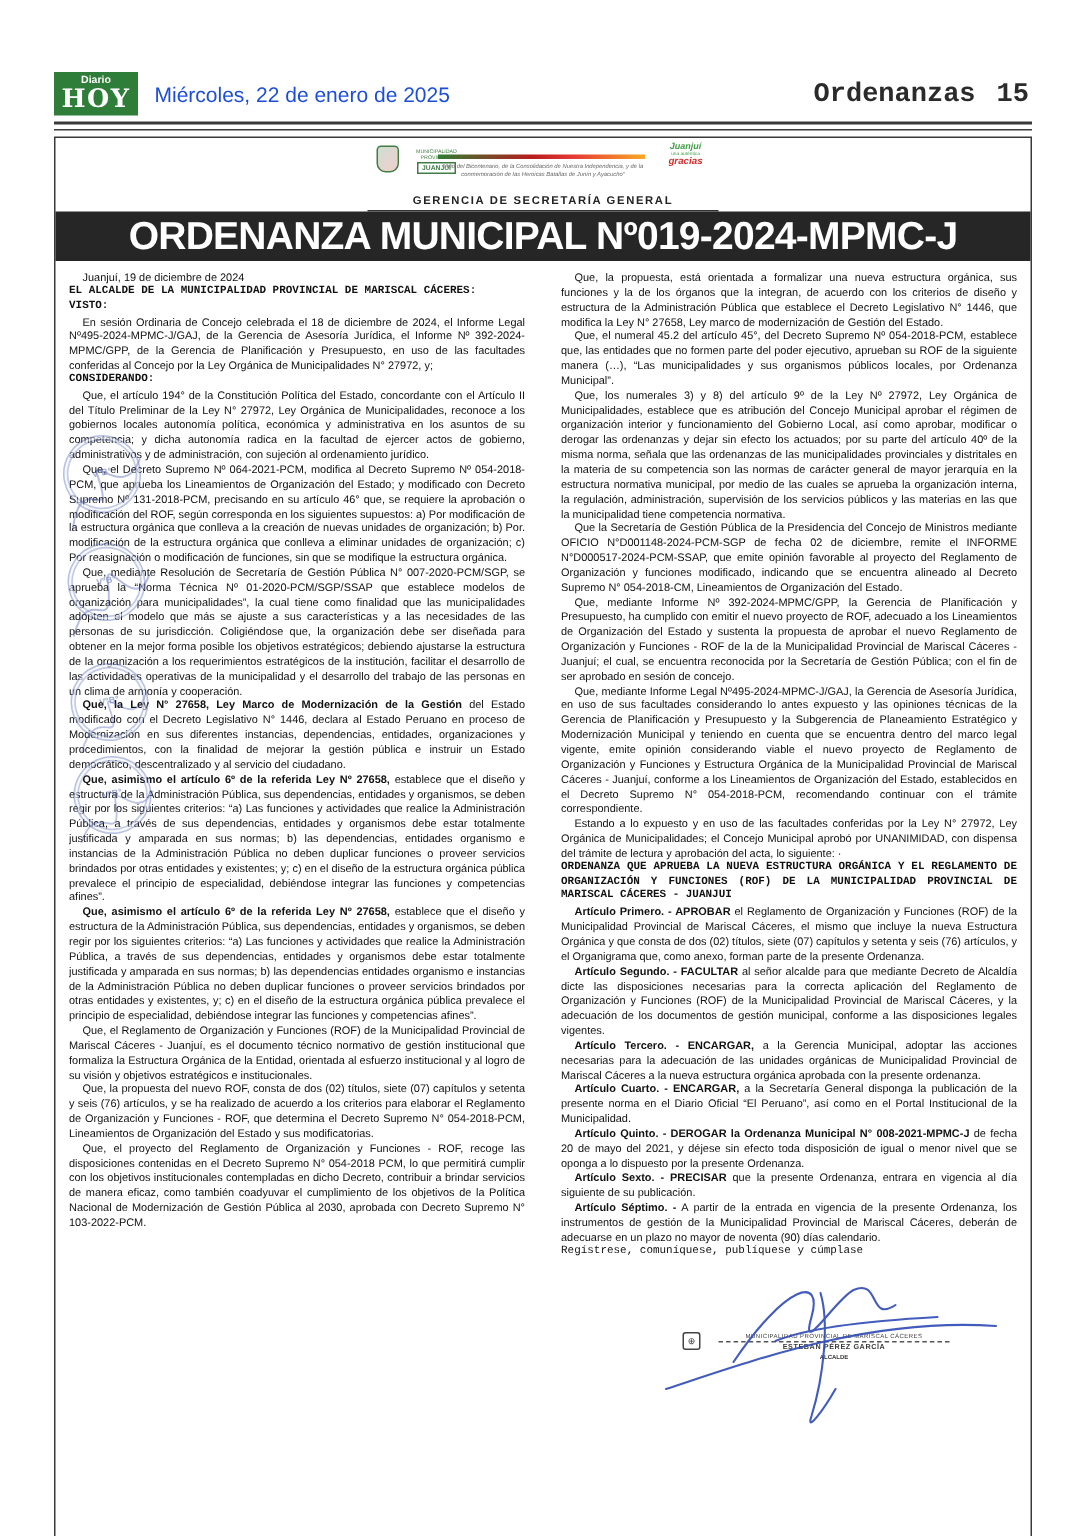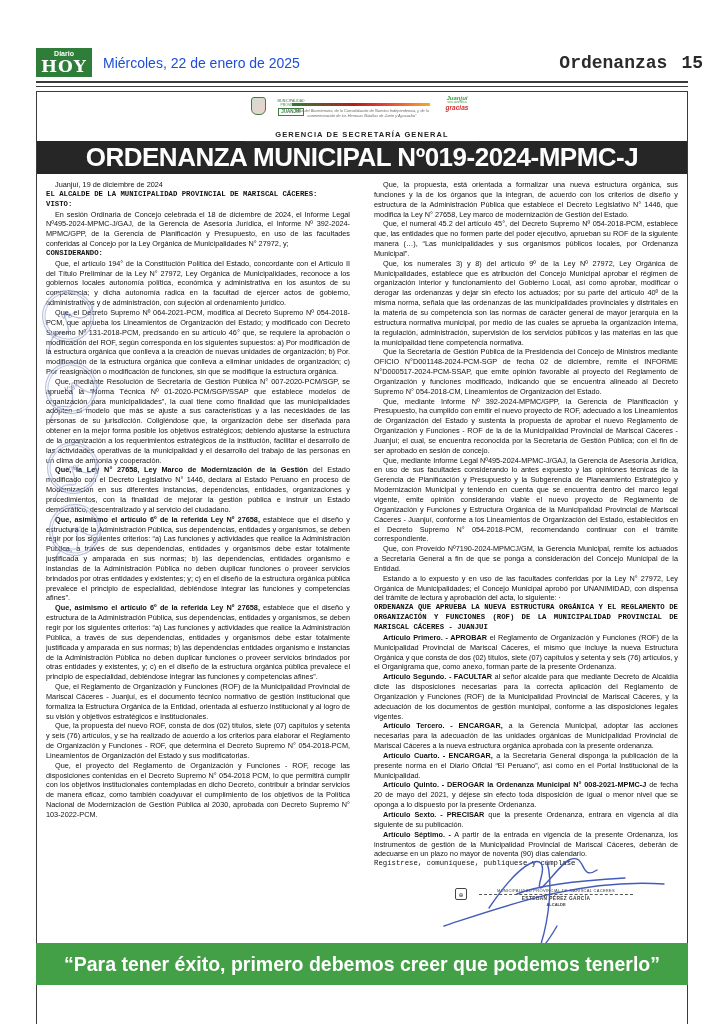--- a/index.html
+++ b/index.html
@@ -1,20 +1,20 @@
 <!DOCTYPE html>
 <html><head>
 <meta charset="utf-8">
 <style>
   html,body{margin:0;padding:0;background:#ffffff;}
   .page{position:relative;width:723px;height:1024px;background:#fff;overflow:hidden;
         font-family:"Liberation Sans",sans-serif;color:#1a1a1a;}
 
   
-  .masthead{position:absolute;left:36px;right:20px;top:47px;height:31px;display:flex;align-items:center;text-align:center;}
+  .masthead{position:absolute;left:36px;right:37px;top:47px;height:31px;display:flex;align-items:center;text-align:center;}
   .paper-logo{width:56px;height:29px;background:#2e7d38;color:#fff;display:flex;flex-direction:column;
               align-items:center;justify-content:center;line-height:1;}
   .paper-logo .small{font-size:7px;font-weight:bold;margin-bottom:1px;}
   .paper-logo .big{font-family:"DejaVu Serif",serif;font-size:17px;font-weight:bold;letter-spacing:1px;}
   .mast-date{margin-left:11px;font-size:14px;color:#1d4ed8;}
   .mast-right{margin-left:auto;display:flex;align-items:baseline;gap:14px;font-weight:bold;font-size:18px;color:#2b2b2b;font-family:Liberation Mono, monospace;}
   .double-rule{position:absolute;left:36px;right:35px;top:81px;height:3px;
                border-top:2px solid #3a3a3a;border-bottom:1px solid #3a3a3a;}
 
   
@@ -134,21 +134,20 @@
           <p class="para">Que, la propuesta del nuevo ROF, consta de dos (02) títulos, siete (07) capítulos y setenta y seis (76) artículos, y se ha realizado de acuerdo a los criterios para elaborar el Reglamento de Organización y Funciones - ROF, que determina el Decreto Supremo N° 054-2018-PCM, Lineamientos de Organización del Estado y sus modificatorias.</p>
           <p class="para">Que, el proyecto del Reglamento de Organización y Funciones - ROF, recoge las disposiciones contenidas en el Decreto Supremo N° 054-2018 PCM, lo que permitirá cumplir con los objetivos institucionales contempladas en dicho Decreto, contribuir a brindar servicios de manera eficaz, como también coadyuvar el cumplimiento de los objetivos de la Política Nacional de Modernización de Gestión Pública al 2030, aprobada con Decreto Supremo N° 103-2022-PCM.</p>
         </div>
       <div class="col">
           <p class="para">Que, la propuesta, está orientada a formalizar una nueva estructura orgánica, sus funciones y la de los órganos que la integran, de acuerdo con los criterios de diseño y estructura de la Administración Pública que establece el Decreto Legislativo N° 1446, que modifica la Ley N° 27658, Ley marco de modernización de Gestión del Estado.</p>
           <p class="para">Que, el numeral 45.2 del artículo 45°, del Decreto Supremo Nº 054-2018-PCM, establece que, las entidades que no formen parte del poder ejecutivo, aprueban su ROF de la siguiente manera (…), “Las municipalidades y sus organismos públicos locales, por Ordenanza Municipal”.</p>
           <p class="para">Que, los numerales 3) y 8) del artículo 9º de la Ley Nº 27972, Ley Orgánica de Municipalidades, establece que es atribución del Concejo Municipal aprobar el régimen de organización interior y funcionamiento del Gobierno Local, así como aprobar, modificar o derogar las ordenanzas y dejar sin efecto los actuados; por su parte del artículo 40º de la misma norma, señala que las ordenanzas de las municipalidades provinciales y distritales en la materia de su competencia son las normas de carácter general de mayor jerarquía en la estructura normativa municipal, por medio de las cuales se aprueba la organización interna, la regulación, administración, supervisión de los servicios públicos y las materias en las que la municipalidad tiene competencia normativa.</p>
           <p class="para">Que la Secretaría de Gestión Pública de la Presidencia del Concejo de Ministros mediante OFICIO N°D001148-2024-PCM-SGP de fecha 02 de diciembre, remite el INFORME N°D000517-2024-PCM-SSAP, que emite opinión favorable al proyecto del Reglamento de Organización y funciones modificado, indicando que se encuentra alineado al Decreto Supremo N° 054-2018-CM, Lineamientos de Organización del Estado.</p>
           <p class="para">Que, mediante Informe Nº 392-2024-MPMC/GPP, la Gerencia de Planificación y Presupuesto, ha cumplido con emitir el nuevo proyecto de ROF, adecuado a los Lineamientos de Organización del Estado y sustenta la propuesta de aprobar el nuevo Reglamento de Organización y Funciones - ROF de la de la Municipalidad Provincial de Mariscal Cáceres - Juanjuí; el cual, se encuentra reconocida por la Secretaría de Gestión Pública; con el fin de ser aprobado en sesión de concejo.</p>
           <p class="para">Que, mediante Informe Legal Nº495-2024-MPMC-J/GAJ, la Gerencia de Asesoría Jurídica, en uso de sus facultades considerando lo antes expuesto y las opiniones técnicas de la Gerencia de Planificación y Presupuesto y la Subgerencia de Planeamiento Estratégico y Modernización Municipal y teniendo en cuenta que se encuentra dentro del marco legal vigente, emite opinión considerando viable el nuevo proyecto de Reglamento de Organización y Funciones y Estructura Orgánica de la Municipalidad Provincial de Mariscal Cáceres - Juanjuí, conforme a los Lineamientos de Organización del Estado, establecidos en el Decreto Supremo N° 054-2018-PCM, recomendando continuar con el trámite correspondiente.</p>
-          <p class="para">Que, con Proveído Nº7190-2024-MPMCJ/GM, la Gerencia Municipal, remite los actuados a Secretaría General a fin de que se ponga a consideración del Concejo Municipal de la Entidad.</p>
           <p class="para">Estando a lo expuesto y en uso de las facultades conferidas por la Ley N° 27972, Ley Orgánica de Municipalidades; el Concejo Municipal aprobó por UNANIMIDAD, con dispensa del trámite de lectura y aprobación del acta, lo siguiente: ·</p>
           <p class="para noindent"><b>ORDENANZA QUE APRUEBA LA NUEVA ESTRUCTURA ORGÁNICA Y EL REGLAMENTO DE ORGANIZACIÓN Y FUNCIONES (ROF) DE LA MUNICIPALIDAD PROVINCIAL DE MARISCAL CÁCERES - JUANJUI</b></p>
           <p class="para"><b>Artículo Primero. - APROBAR</b> el Reglamento de Organización y Funciones (ROF) de la Municipalidad Provincial de Mariscal Cáceres, el mismo que incluye la nueva Estructura Orgánica y que consta de dos (02) títulos, siete (07) capítulos y setenta y seis (76) artículos, y el Organigrama que, como anexo, forman parte de la presente Ordenanza.</p>
           <p class="para"><b>Artículo Segundo. - FACULTAR</b> al señor alcalde para que mediante Decreto de Alcaldía dicte las disposiciones necesarias para la correcta aplicación del Reglamento de Organización y Funciones (ROF) de la Municipalidad Provincial de Mariscal Cáceres, y la adecuación de los documentos de gestión municipal, conforme a las disposiciones legales vigentes.</p>
           <p class="para"><b>Artículo Tercero. - ENCARGAR,</b> a la Gerencia Municipal, adoptar las acciones necesarias para la adecuación de las unidades orgánicas de Municipalidad Provincial de Mariscal Cáceres a la nueva estructura orgánica aprobada con la presente ordenanza.</p>
           <p class="para"><b>Artículo Cuarto. - ENCARGAR,</b> a la Secretaría General disponga la publicación de la presente norma en el Diario Oficial “El Peruano”, así como en el Portal Institucional de la Municipalidad.</p>
           <p class="para"><b>Artículo Quinto. - DEROGAR la Ordenanza Municipal N° 008-2021-MPMC-J</b> de fecha 20 de mayo del 2021, y déjese sin efecto toda disposición de igual o menor nivel que se oponga a lo dispuesto por la presente Ordenanza.</p>
           <p class="para"><b>Artículo Sexto. - PRECISAR</b> que la presente Ordenanza, entrara en vigencia al día siguiente de su publicación.</p>
           <p class="para"><b>Artículo Séptimo. -</b> A partir de la entrada en vigencia de la presente Ordenanza, los instrumentos de gestión de la Municipalidad Provincial de Mariscal Cáceres, deberán de adecuarse en un plazo no mayor de noventa (90) días calendario.</p>
           <p class="para noindent">Regístrese, comuníquese, publíquese y cúmplase</p>
@@ -193,17 +192,14 @@
           <path d="M15 78 C 70 60, 150 30, 235 36"></path>
           <path d="M60 60 C 95 8, 120 2, 112 30 C 104 58, 128 18, 140 12 C 158 4, 150 34, 168 22"></path>
           <path d="M118 14 C 124 34, 120 70, 112 96 C 108 108, 120 92, 128 78"></path>
           <path d="M88 46 C 112 36, 160 32, 196 30"></path>
         </g>
       </svg>
     </div>
 
   </div>
 
-  <div class="footer-bar">
-    <span>“Para tener éxito, primero debemos creer que podemos tenerlo”</span>
-  </div>
 
 </div>
 
 </body></html>

